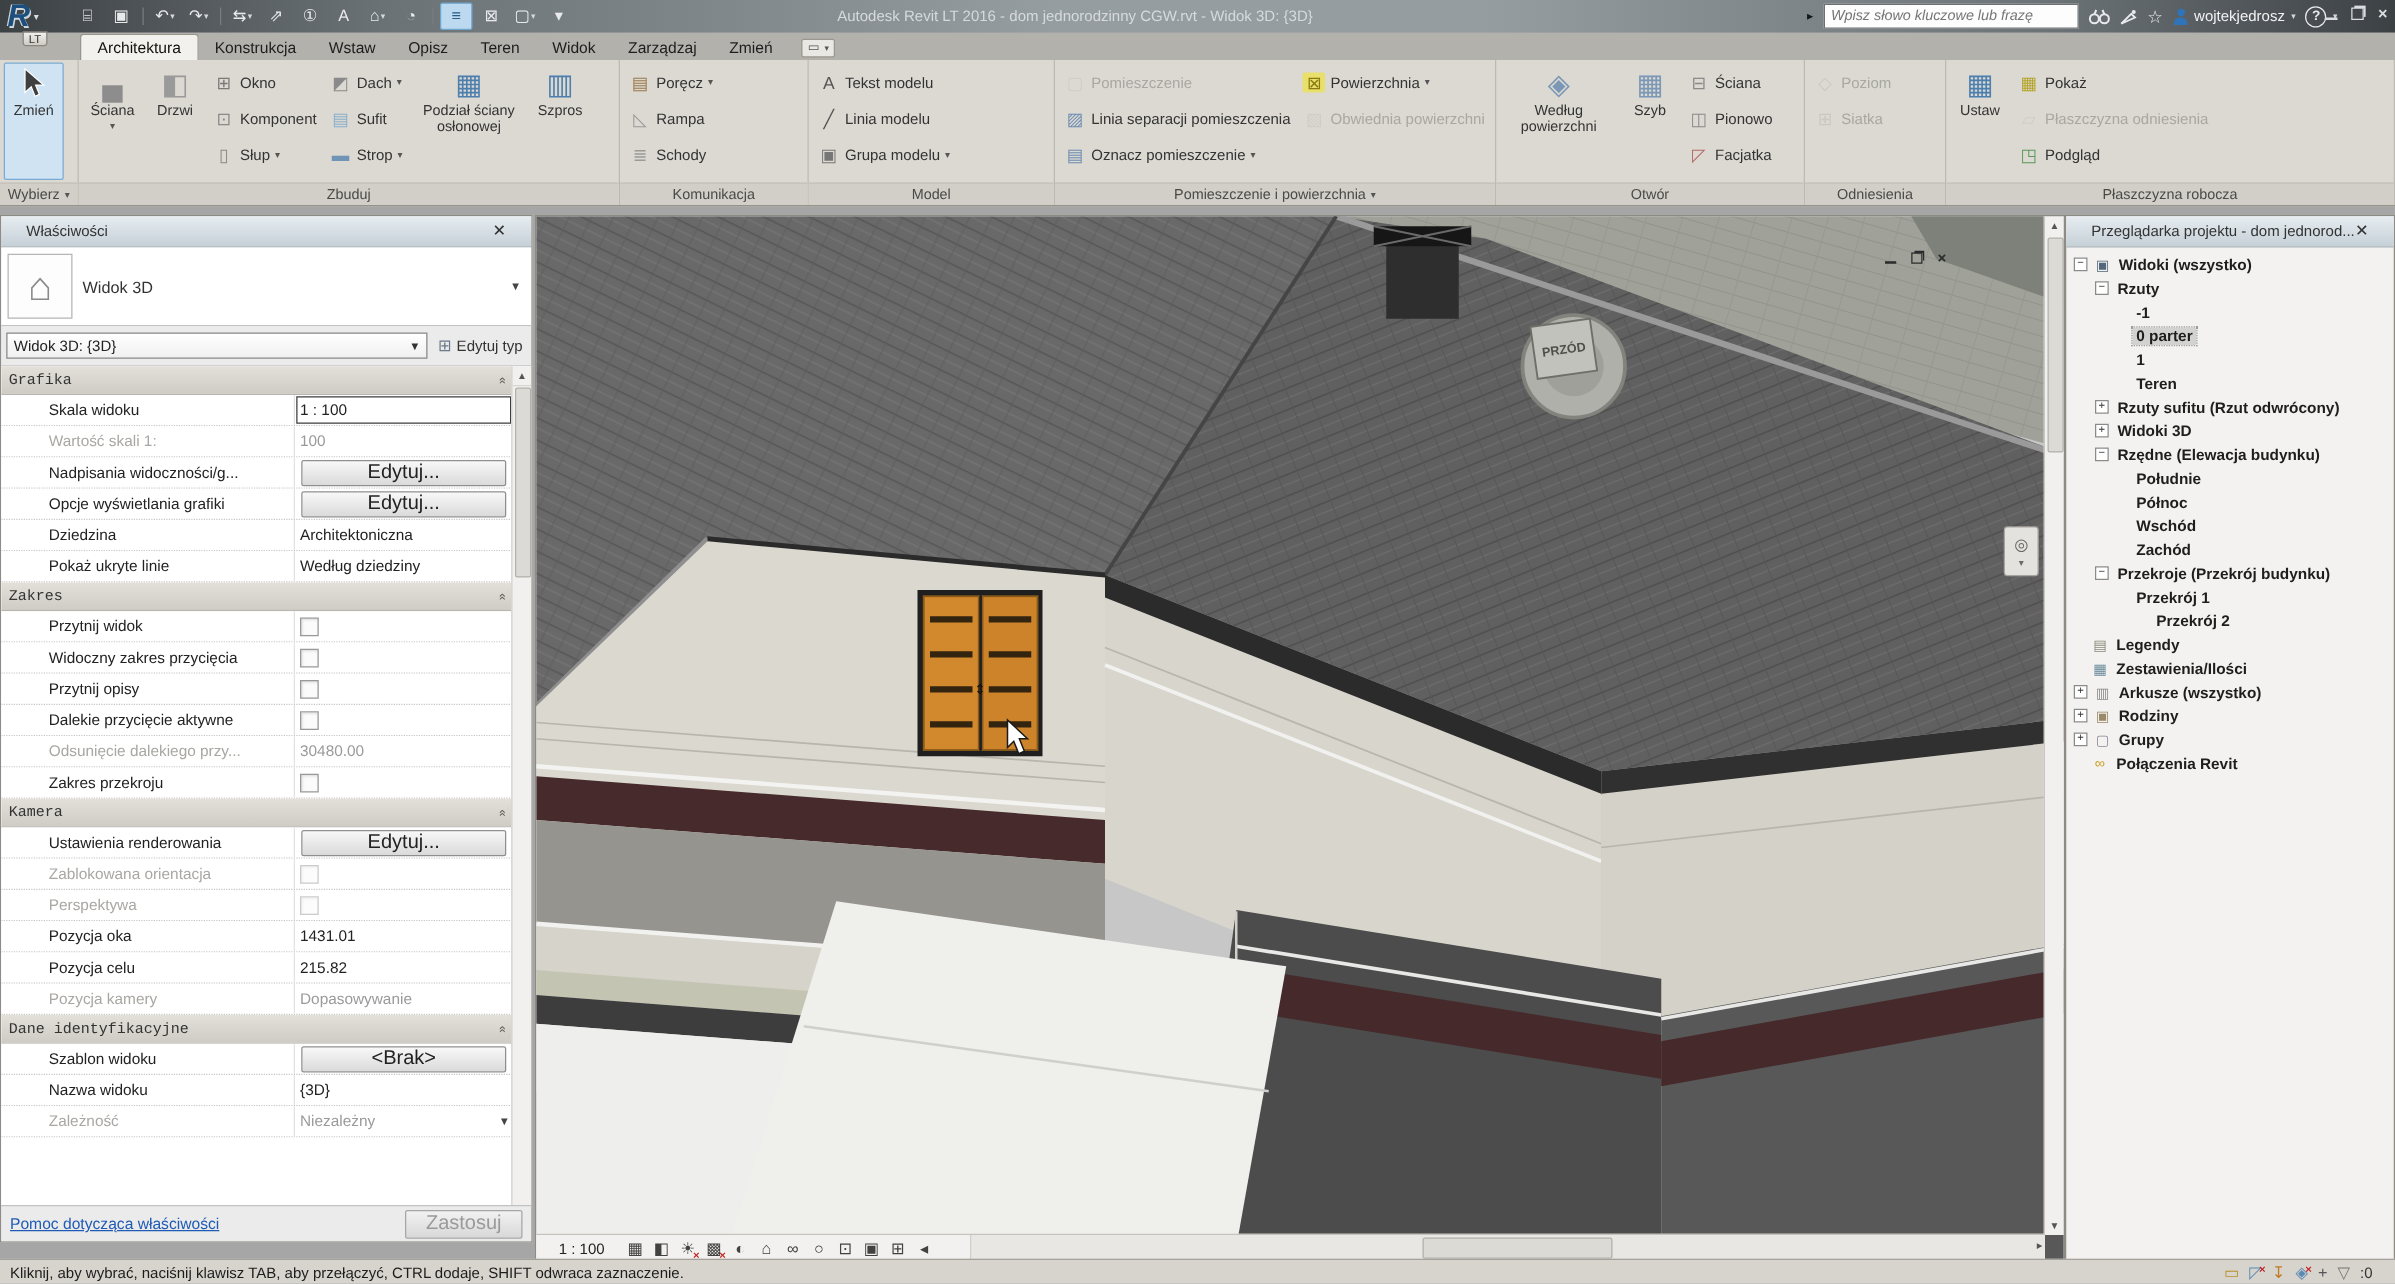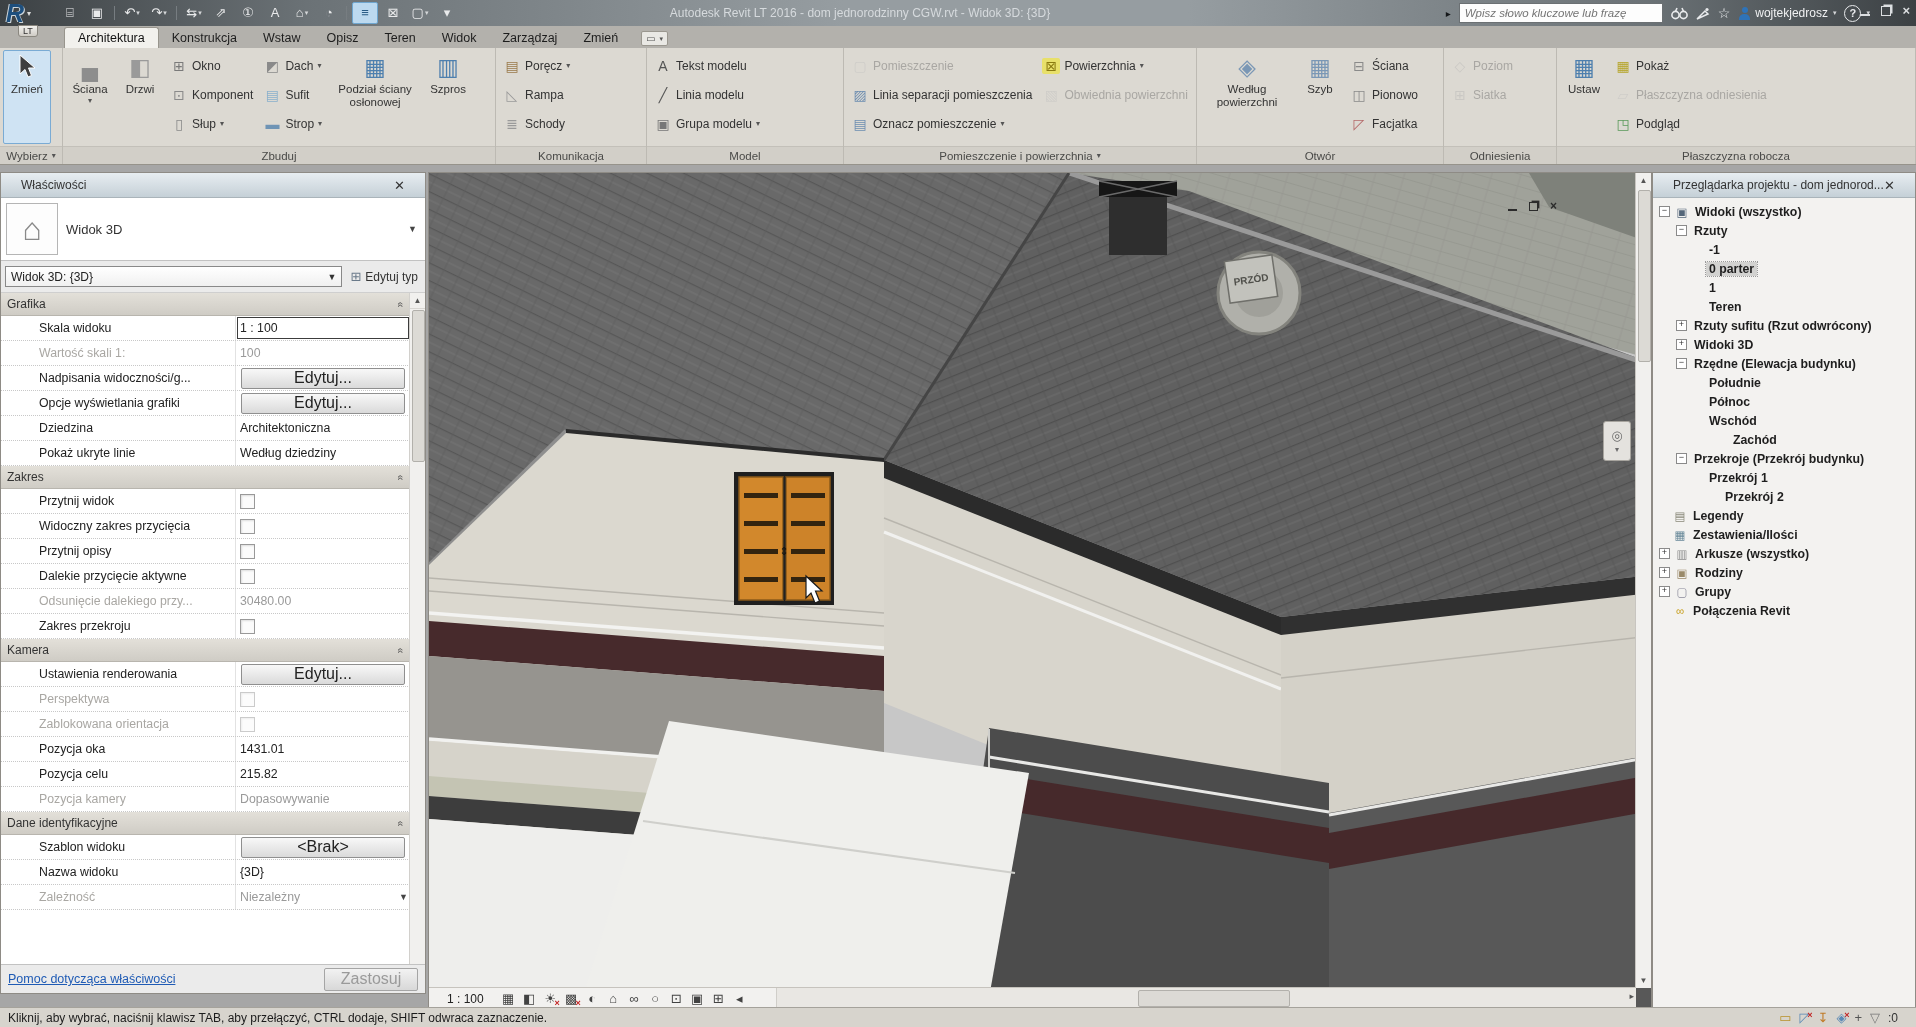--- a/index.html
+++ b/index.html
@@ -78,21 +78,21 @@
   .type-name{flex:1;font-size:13px;color:#333;}
   .type-arrow{padding:0 8px;font-size:9px;color:#444;}
   .sel-row{height:27px;flex:none;display:flex;align-items:center;gap:5px;padding:2px 4px;background:#ebebeb;}
   .inst-select{flex:1;height:19px;border:1px solid #898989;background:linear-gradient(#fff,#f0f0f0);
     display:flex;align-items:center;padding:0 5px;font-size:12px;}
   .inst-select .dd{margin-left:auto;font-size:9px;color:#333;}
   .edit-type{display:flex;align-items:center;gap:4px;font-size:12px;color:#333;padding:0 3px;white-space:nowrap;}
   .edit-type .glyph{color:#6a7a8a;font-size:13px;}
   .pgrid{flex:1;position:relative;background:#fff;border-top:1px solid #cfcfcf;overflow:hidden;}
   .psec{height:22px;background:linear-gradient(#e3e0d9,#cfccc5);border-bottom:1px solid #b8b5ae;
-    display:flex;align-items:center;padding:0 6px;font-size:12px;color:#333;margin-right:15px;}
+    display:flex;align-items:center;padding:0 6px;font-size:12px;color:#333;margin-right:15px;font-family:Liberation Mono, monospace;}
   .psec .chev{margin-left:auto;font-size:10px;color:#555;transform:rotate(90deg);}
   .prow{height:24px;display:flex;border-bottom:1px dotted #c8c8c8;margin-right:15px;background:#fff;padding-left:32px;}
   .plabel{width:190px;flex:none;padding:0 6px;display:flex;align-items:center;border-right:1px solid #e2e2e2;
     white-space:nowrap;overflow:hidden;font-size:12.3px;}
   .pvalue{flex:1;display:flex;align-items:center;padding:0 4px;font-size:12.3px;position:relative;}
   .pvalue.focused{outline:1.5px solid #3c3c3c;outline-offset:-2px;}
   .pbtn{flex:1;height:19px;margin:0 1px;background:linear-gradient(#f8f8f8,#dadada);border:1px solid #8f8f8f;
     border-radius:2px;display:flex;align-items:center;justify-content:center;font-size:16px;color:#222;}
   .pcheck{width:13px;height:13px;border:1px solid #999;background:#fbfbfb;box-shadow:inset 1px 1px 2px #ddd;}
   .pdrop{position:absolute;right:2px;font-size:9px;color:#444;}
@@ -590,27 +590,27 @@
         <span>Kamera</span>
         <span class="chev">«</span>
       </div>
       <div class="prow">
         <div class="plabel">Ustawienia renderowania</div>
         <div class="pvalue">
           <span class="pbtn">Edytuj...</span>
         </div>
       </div>
       <div class="prow">
+        <div class="plabel disabled">Zablokowana orientacja</div>
+        <div class="pvalue">
+          <span class="pcheck disabled" style="opacity: 0.5;"></span>
+        </div>
+      </div>
+      <div class="prow">
         <div class="plabel disabled">Perspektywa</div>
-        <div class="pvalue">
-          <span class="pcheck disabled" style="opacity: 0.5;"></span>
-        </div>
-      </div>
-      <div class="prow">
-        <div class="plabel disabled">Zablokowana orientacja</div>
         <div class="pvalue">
           <span class="pcheck disabled" style="opacity: 0.5;"></span>
         </div>
       </div>
       <div class="prow">
         <div class="plabel">Pozycja oka</div>
         <div class="pvalue">
           <span>1431.01</span>
         </div>
       </div>
@@ -851,21 +851,21 @@
         <span class="tlabel">Południe</span>
       </div>
       <div class="titem" style="padding-left: 40px;">
         <span class="texp none"></span>
         <span class="tlabel">Północ</span>
       </div>
       <div class="titem" style="padding-left: 40px;">
         <span class="texp none"></span>
         <span class="tlabel">Wschód</span>
       </div>
-      <div class="titem" style="padding-left: 64px; align-items: center;">
+      <div class="titem" style="padding-left: 40px; align-items: center;">
         <span class="texp none"></span>
         <span class="tlabel">Zachód</span>
       </div>
       <div class="titem" style="padding-left: 23px;">
         <span class="texp">−</span>
         <span class="tlabel">Przekroje (Przekrój budynku)</span>
       </div>
       <div class="titem" style="padding-left: 40px;">
         <span class="texp none"></span>
         <span class="tlabel">Przekrój 1</span>

